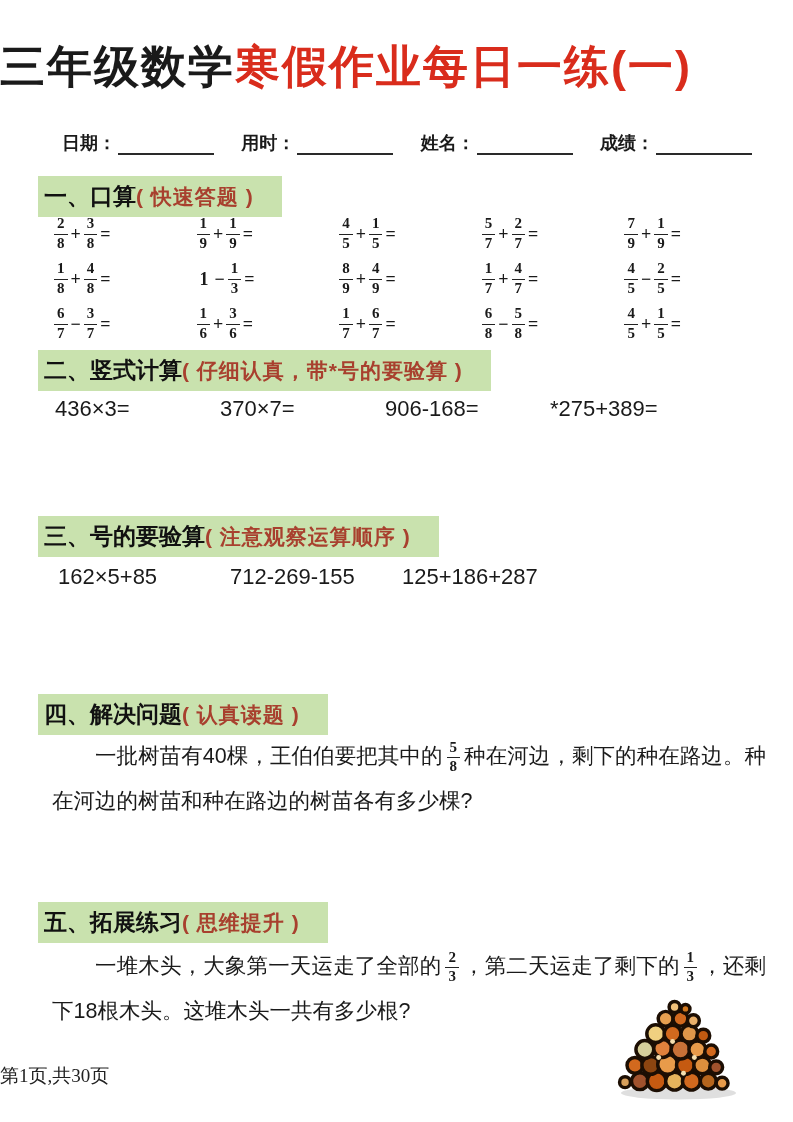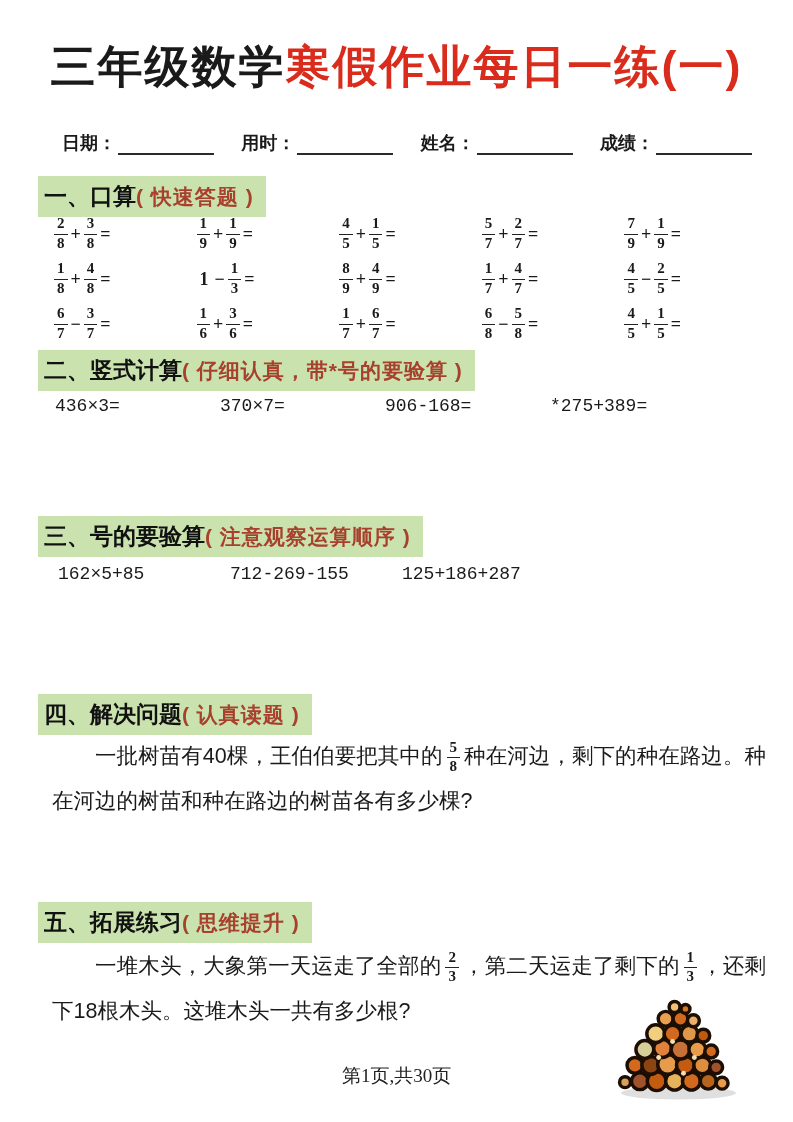--- a/index.html
+++ b/index.html
@@ -10,40 +10,40 @@
   }
   html,body{margin:0;padding:0;}
   body{
     width:793px;height:1122px;background:#ffffff;
     font-family:"Liberation Sans","DejaVu Sans",sans-serif;
     color:var(--ink);position:relative;overflow:hidden;
   }
   .abs{position:absolute;}
   
   .title{
-    left:0;top:38px;width:793px;text-align:center;
+    left:0;top:38px;width:793px;text-align:left;
     font-size:45px;font-weight:bold;letter-spacing:2px;line-height:1.3;
     white-space:nowrap;
   }
   .title .red{color:var(--title-red);}
   
   .infobar{
     left:62px;top:131px;width:690px;
     display:flex;justify-content:space-between;
     font-size:18px;font-weight:bold;
   }
   .infofield{display:flex;align-items:flex-end;}
   .blank{
     display:inline-block;width:96px;height:22px;
     border-bottom:2px solid #2a2a2a;margin-left:2px;
   }
   
   .sechead{
     display:inline-block;background:var(--green);
-    padding:5px 12px 5px 6px;white-space:nowrap;
+    padding:5px 28px 5px 6px;white-space:nowrap;
   }
   .sechead .h{font-size:23px;font-weight:bold;color:#111;}
   .sechead .hint{font-size:21px;color:var(--hint-red);font-weight:bold;letter-spacing:1px;}
   
   .frac{
     display:inline-flex;flex-direction:column;align-items:center;
     vertical-align:middle;line-height:1.05;
     font-family:"Liberation Serif","DejaVu Serif",serif;
     font-size:15px;font-weight:bold;
   }
@@ -55,39 +55,39 @@
   }
   
   .oralgrid{
     left:40px;top:216px;width:713px;
     display:grid;grid-template-columns:repeat(5,1fr);
     row-gap:9px;
   }
   .oralcell{display:flex;align-items:center;height:36px;padding-left:14px;}
   
   .probrow{
-    font-family:Liberation Mono, monospace;
-    font-size:18px;display:flex;
+    font-family:Liberation Sans, sans-serif;
+    font-size:22px;display:flex;
   }
   .vrow{left:55px;top:396px;}
   .vrow .p{width:165px;}
   .srow{left:58px;top:564px;}
   .srow .p{width:172px;}
   .probrow .p:last-child{width:auto;text-align:right;}
   
   .para{
     left:52px;top:734px;width:714px;
     font-size:21.5px;line-height:45px;text-indent:2em;
     text-align:justify;
   }
   .para .frac{font-size:15px;text-indent:0;margin:0 4px;}
   .para2{top:944px;}
   
   .footer{
-    left:0;top:1063px;width:793px;text-align:center;
+    left:0;top:1063px;width:793px;
     font-family:"Liberation Serif","DejaVu Serif",serif;font-size:19px;color:#222;
   }
   
   .logs{left:608px;top:998px;width:145px;height:104px;}
 </style>
 </head>
 <body>
 
 <div class="abs title">
   <span>三年级数学</span><span class="red">寒假作业每日一练(一)</span>

